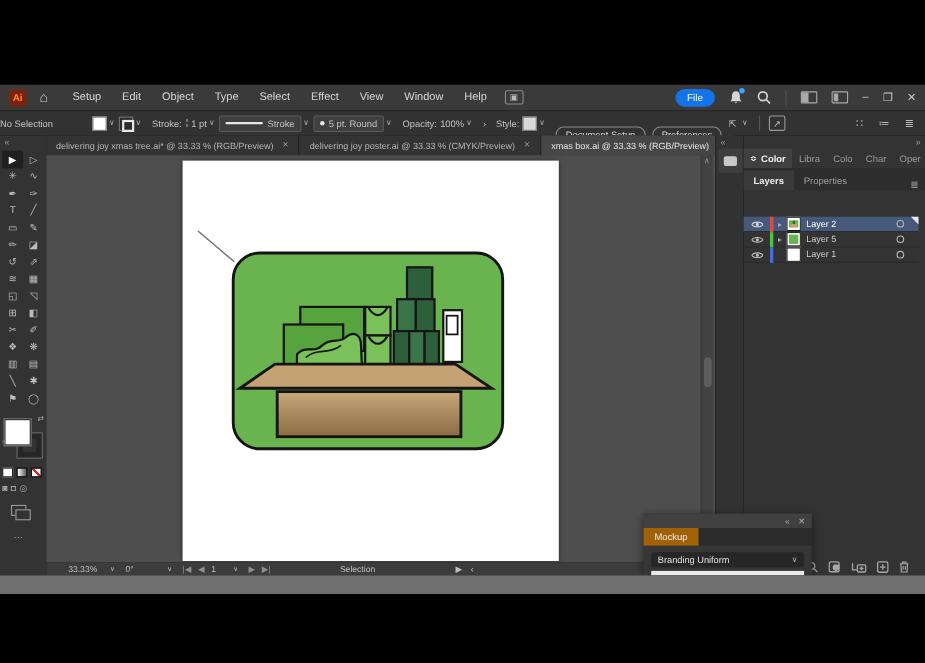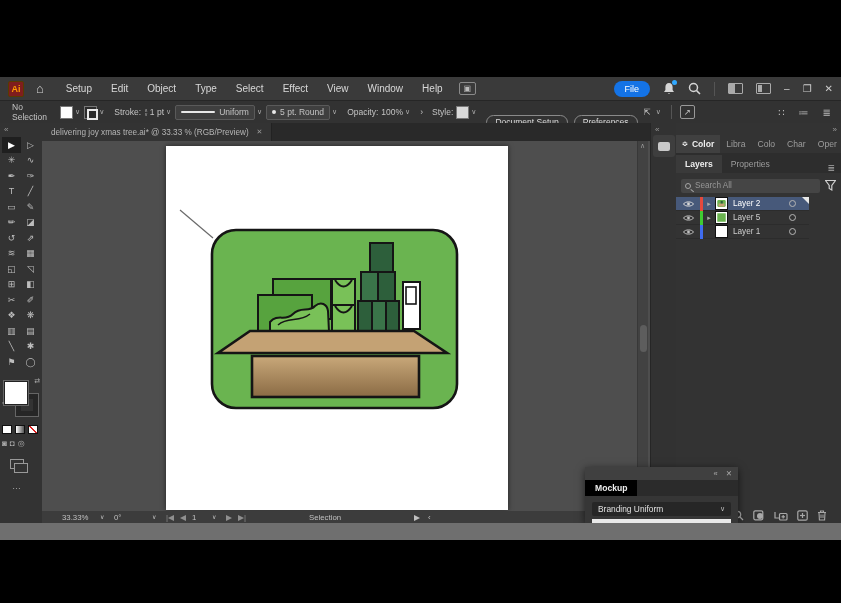--- a/index.html
+++ b/index.html
@@ -18,21 +18,21 @@
   .bell-wrap { position:relative; }
   .bell-dot { position:absolute; right:-2px; top:-2px; width:5px; height:5px; border-radius:50%; background:#31a8ff; }
   .vsep { width:1px; height:14px; background:#555; }
   .pane-ic { width:15px; height:11px; border:1px solid #aaa; border-radius:1px; position:relative; }
   .pane-ic.split:before { content:""; position:absolute; left:0; top:0; width:6px; height:9px; background:#aaa; }
   .pane-ic.single:before { content:""; position:absolute; left:1px; top:1px; width:4px; height:7px; background:#aaa; }
   .winbtn { font-size:10px; color:#ccc; }
 
   
   #controlbar { left:0; top:100px; width:841px; height:23px; background:#323232; border-top:1px solid #262626; display:flex; align-items:center; font-size:8.5px; color:#c4c4c4; }
-  .cb-status { width:60px; padding-left:12px; }
+  .cb-status { width:84px; padding-left:0; }
   .swatch { width:13px; height:13px; border:1px solid #777; background:#fff; }
   .swatch.stroke-sw { background:#2b2b2b; position:relative; }
   .swatch.stroke-sw:before { content:""; position:absolute; left:2px; top:2px; width:7px; height:7px; border:2px solid #e8e8e8; }
   .swatch.style-sw { background:#d9d9d9; }
   .chev { font-size:7px; color:#aaa; margin:0 4px 0 2px; }
   .cb-label { margin-left:6px; margin-right:3px;text-align:right; }
   .stepper { display:flex; flex-direction:column; font-size:5px; line-height:4px; color:#aaa; margin-right:2px; }
   .cb-box { background:#3f3f3f; border:1px solid #5a5a5a; height:15px; display:flex; align-items:center; padding:0 5px; gap:4px; border-radius:2px; }
   .profile-line { width:34px; height:2px; background:#e8e8e8; border-radius:1px; }
   .dot { width:4px; height:4px; background:#e8e8e8; border-radius:50%; }
@@ -88,40 +88,40 @@
   .ptab { padding:4px 6px; }
   .ptab.active { background:#404040; color:#eee; font-weight:bold; display:flex; gap:4px; align-items:center; }
   .pmenu { margin-left:auto; padding-right:6px; color:#aaa; font-size:9px; }
   .ltabs { position:absolute; left:0; top:30px; width:165px; height:20px; display:flex; align-items:flex-end; font-size:8.6px; color:#9d9d9d; background:#2d2d2d; }
   .ltab { padding:4px 9px; }
   .ltab.active { background:#3a3a3a; color:#eee; font-weight:bold; }
   .search-row { position:absolute; left:5px; top:55px; width:155px; height:15px; display:flex; align-items:center; gap:5px; }
   .search-box { flex:1; height:14px; background:#454545; border-radius:2px; display:flex; align-items:center; gap:4px; padding:0 4px; color:#979797; font-size:8.2px; }
   .mag { width:6px; height:6px; border:1.3px solid #a5a5a5; border-radius:50%; position:relative; flex:none; }
   .mag:after { content:""; position:absolute; left:5px; top:5px; width:4px; height:1.3px; background:#a5a5a5; transform:rotate(40deg); transform-origin:0 0; }
-  .layer-row { position:absolute; left:0; width:133px; height:14px; display:flex; align-items:center; font-size:8.2px; color:#cfcfcf; border-bottom:1px solid #2c2c2c; }
+  .layer-row { position:absolute; left:0; width:159px; height:14px; display:flex; align-items:center; font-size:8.2px; color:#cfcfcf; border-bottom:1px solid #2c2c2c; }
   .layer-row.sel { background:var(--selected_row); color:#fff; }
   .layer-row.sel:after { content:""; position:absolute; right:0; top:0; border-style:solid; border-width:0 7px 7px 0; border-color:transparent #e8e8e8 transparent transparent; }
   .eye { margin-left:7px; width:11px; flex:none; }
   .lcolor { width:3px; height:14px; margin-left:6px; flex:none; }
   .lchev { width:12px; text-align:center; font-size:7px; color:#aaa; flex:none; }
   .lthumb { width:13px; height:13px; background:#fff; border:1px solid #111; margin-right:5px; flex:none; }
   .lname { flex:1; }
   .ltarget { width:7px; height:7px; border:1px solid #b5b5b5; border-radius:50%; margin-right:13px; flex:none; }
   .lp-bottom { position:absolute; left:0; top:384px; width:165px; height:16px; display:flex; justify-content:flex-end; gap:9px; align-items:center; padding-right:14px; }
 
   
   #statusbar { left:42px; top:511px; width:608px; height:12px; background:#3c3c3c; font-size:7.8px; color:#c0c0c0; }
   #statusbar .s { position:absolute; top:2px;padding-left:12px; }
 
   
   #mockup { left:585px; top:467px; width:153px; height:56px; background:#363636; box-shadow:0 2px 8px rgba(0,0,0,.6); }
   .mk-head { height:13px; background:#404040; display:flex; justify-content:flex-end; align-items:center; gap:8px; padding-right:6px; font-size:7.5px; color:#aaa; }
   .mk-tabs { height:16px; background:#2b2b2b; display:flex; font-size:8.6px; }
-  .mk-tab { background:#000000; color:#eee; font-weight:bold; padding:3px 10px; }
+  .mk-tab { background:#a16207; color:#eee; font-weight:normal; padding:3px 10px; }
   .mk-select { position:absolute; left:7px; top:35px; width:139px; height:14px; background:#262626; border-radius:2px; display:flex; align-items:center; justify-content:space-between; padding:0 6px; font-size:8.4px; color:#e0e0e0; }
   .mk-white { position:absolute; left:7px; top:52px; width:139px; height:4px; background:#e9e9e9; }
 
   #taskband { left:0; top:523px; width:841px; height:17px; background:#6f6f6f; }
 
   svg.ic { display:block; }
 </style>
 </head>
 <body>
 
@@ -171,21 +171,21 @@
   <span class="chev">∨</span>
   <span class="cb-label">Stroke:</span>
   <span class="stepper">
       <span>∧</span>
       <span>∨</span>
     </span>
   <span>1 pt</span>
   <span class="chev">∨</span>
   <div class="cb-box">
     <div class="profile-line"></div>
-    <span>Uniform</span>
+    <span>Stroke</span>
   </div>
   <span class="chev">∨</span>
   <div class="cb-box">
     <div class="dot"></div>
     <span>5 pt. Round</span>
   </div>
   <span class="chev">∨</span>
   <span class="cb-label">Opacity:</span>
   <span>100%</span>
   <span class="chev">∨</span>
@@ -258,20 +258,28 @@
   </div>
   <div class="screenmode"></div>
   <div class="tb-more">…</div>
 </div>
 
 <div class="abs" id="tabbar">
   <div class="dtab">
     <span>delivering joy xmas tree.ai* @ 33.33 % (RGB/Preview)</span>
     <span class="x">✕</span>
   </div>
+  <div class="dtab">
+    <span>delivering joy poster.ai @ 33.33 % (CMYK/Preview)</span>
+    <span class="x">✕</span>
+  </div>
+  <div class="dtab active">
+    <span>xmas box.ai @ 33.33 % (RGB/Preview)</span>
+    <span class="x">✕</span>
+  </div>
 </div>
 
 <div class="abs" id="canvas">
   <div id="artboard"></div>
   <svg id="artsvg" width="342" height="364" viewBox="0 0 342 364">
     <defs>
       <linearGradient id="boxg" x1="0" y1="0" x2="0" y2="1">
         <stop offset="0" style="stop-color:var(--art_front_top)"></stop>
         <stop offset="1" style="stop-color:var(--art_front_bottom)"></stop>
       </linearGradient>
@@ -325,29 +333,20 @@
     <div class="ptab">Libra</div>
     <div class="ptab">Colo</div>
     <div class="ptab">Char</div>
     <div class="ptab">Oper</div>
 
   </div>
   <div class="ltabs">
     <div class="ltab active">Layers</div>
     <div class="ltab">Properties</div>
     <span class="pmenu">≣</span>
-  </div>
-  <div class="search-row">
-    <div class="search-box">
-      <span class="mag"></span>
-      <span>Search All</span>
-    </div>
-    <svg class="ic" width="11" height="11" viewBox="0 0 11 11">
-        <path d="M0.5 0.5 L10.5 0.5 L6.8 5.5 L6.8 10 L4.2 8.5 L4.2 5.5 Z" fill="none" stroke="#cfcfcf" stroke-width="1.2"></path>
-      </svg>
   </div>
 
   <div class="layer-row sel" style="top:74px;">
     <svg class="eye" width="11" height="8" viewBox="0 0 11 8">
         <path d="M0.5 4 C2 1.2 9 1.2 10.5 4 C9 6.8 2 6.8 0.5 4 Z" fill="none" stroke="#d8d8d8" stroke-width="1"></path>
         <circle cx="5.5" cy="4" r="1.4" fill="#d8d8d8"></circle>
       </svg>
     <div class="lcolor" style="background:var(--layer_red);"></div>
     <span class="lchev">▸</span>
     <svg class="lthumb" width="13" height="13" viewBox="0 0 13 13">

